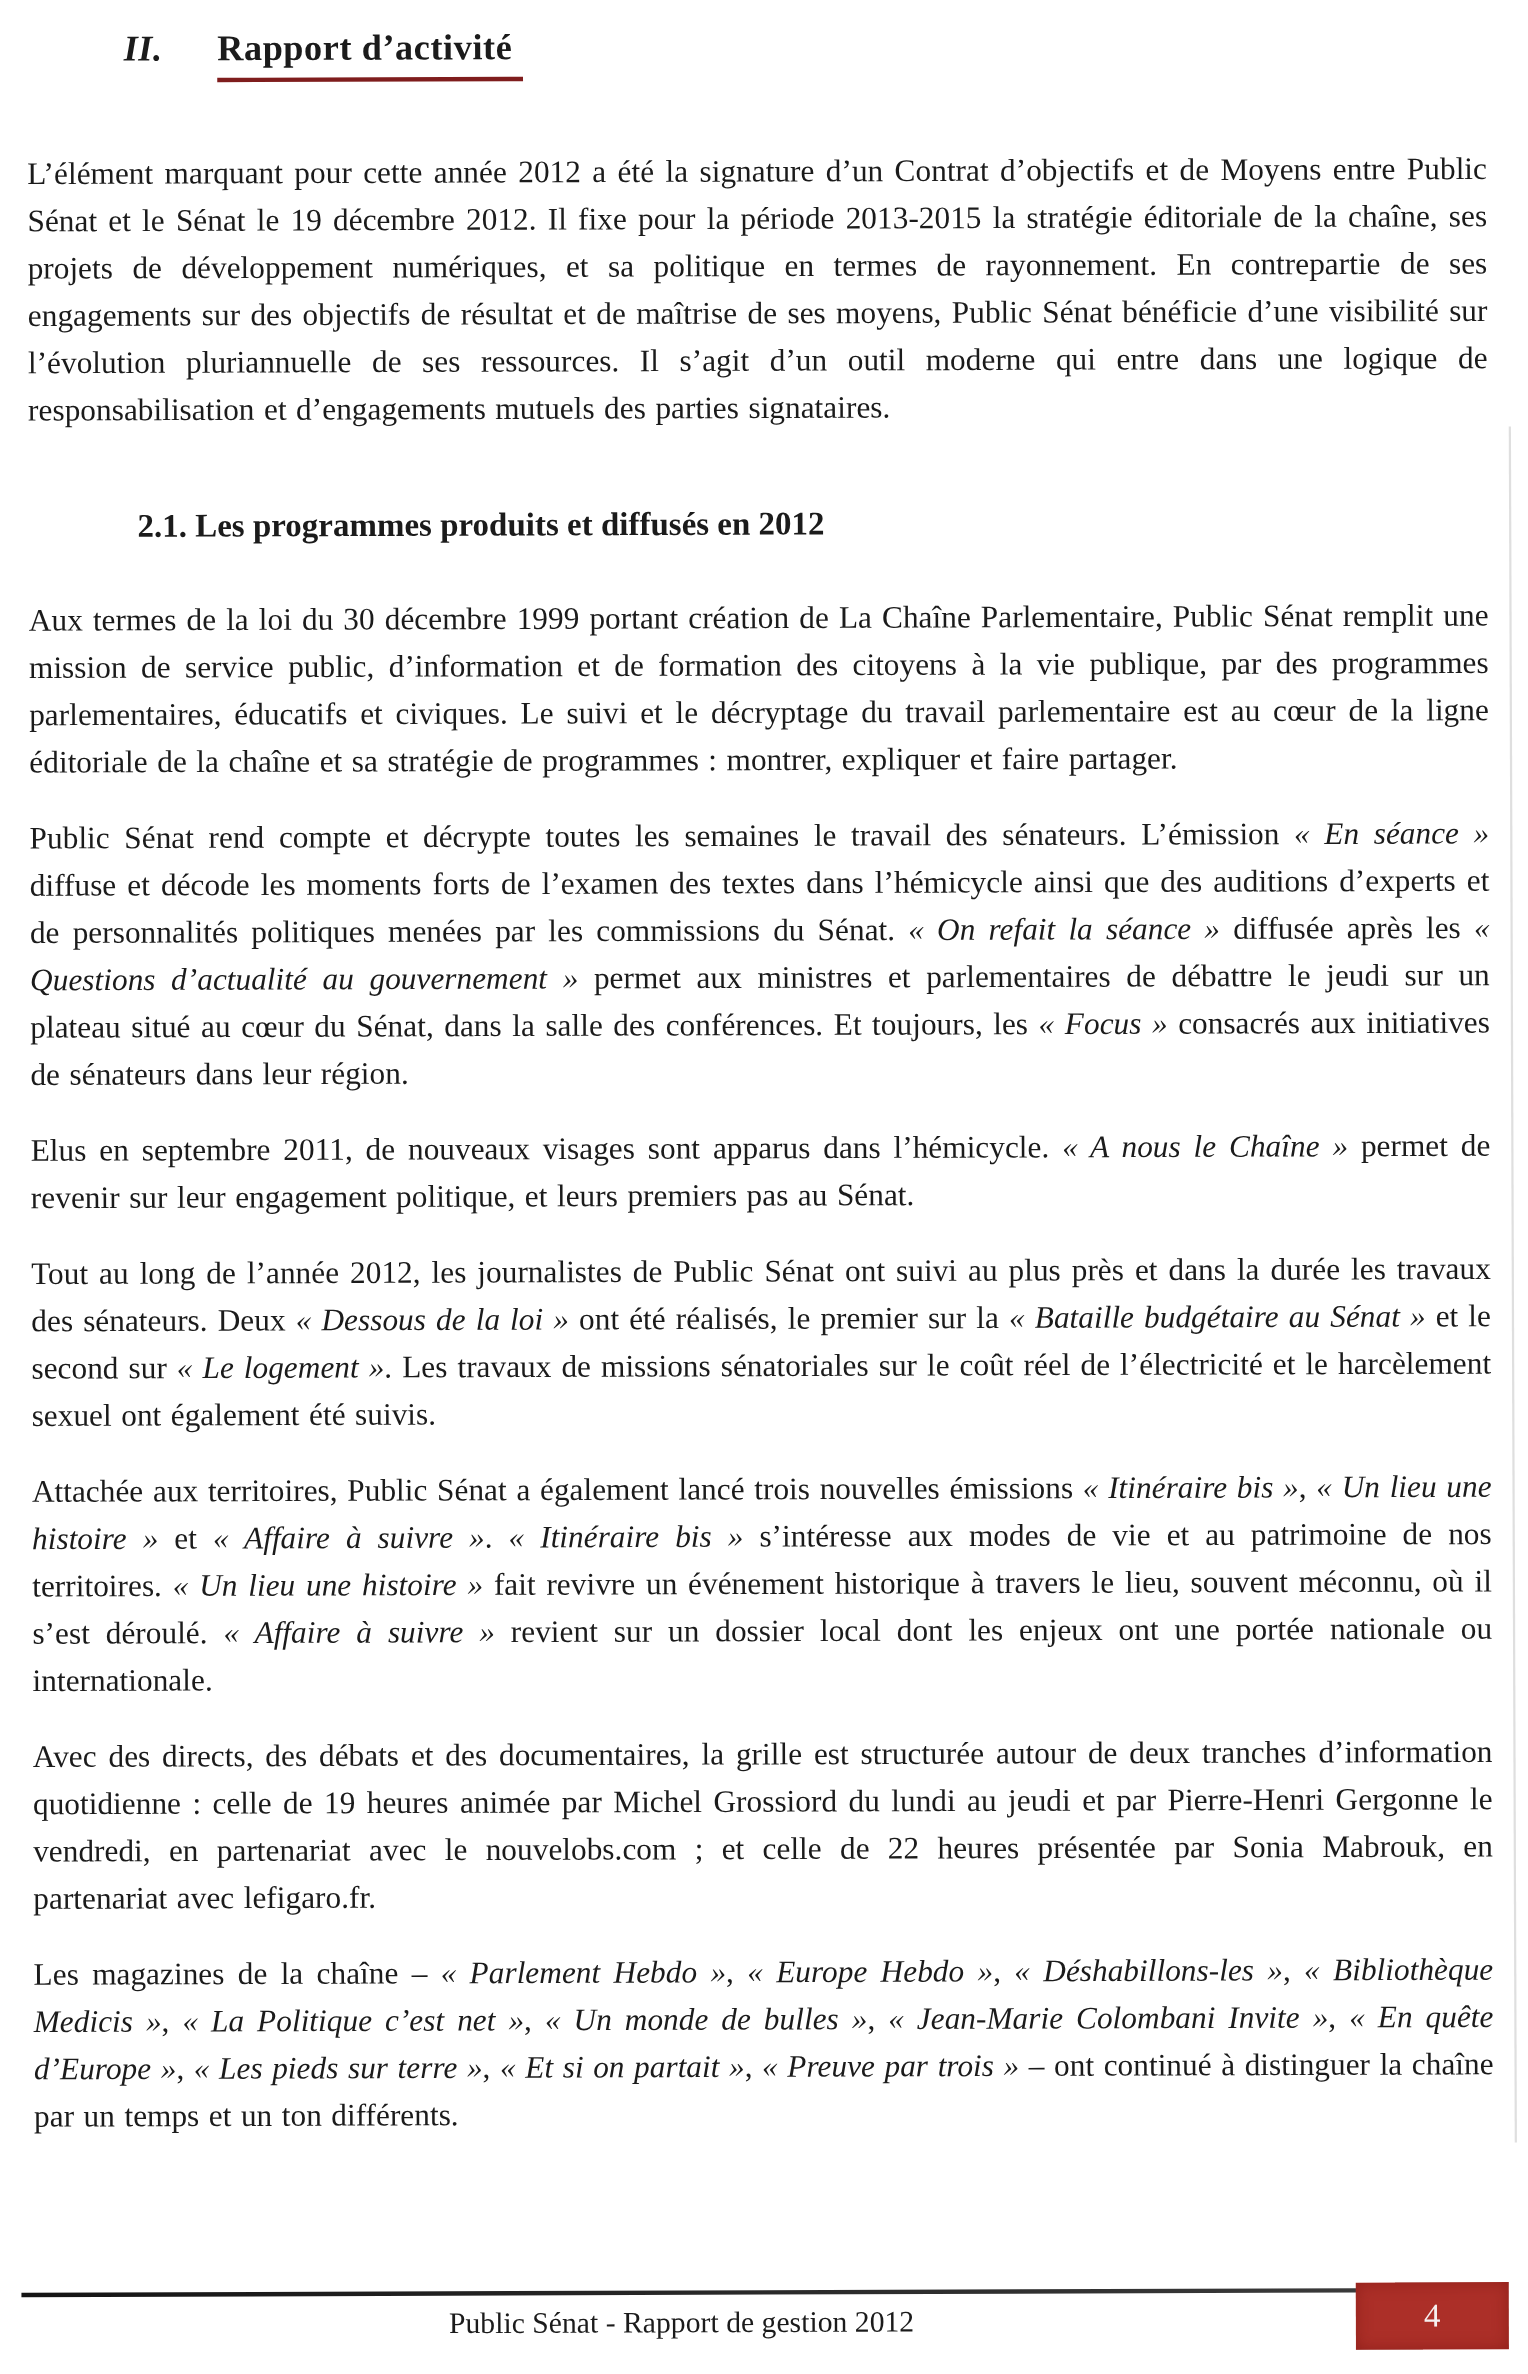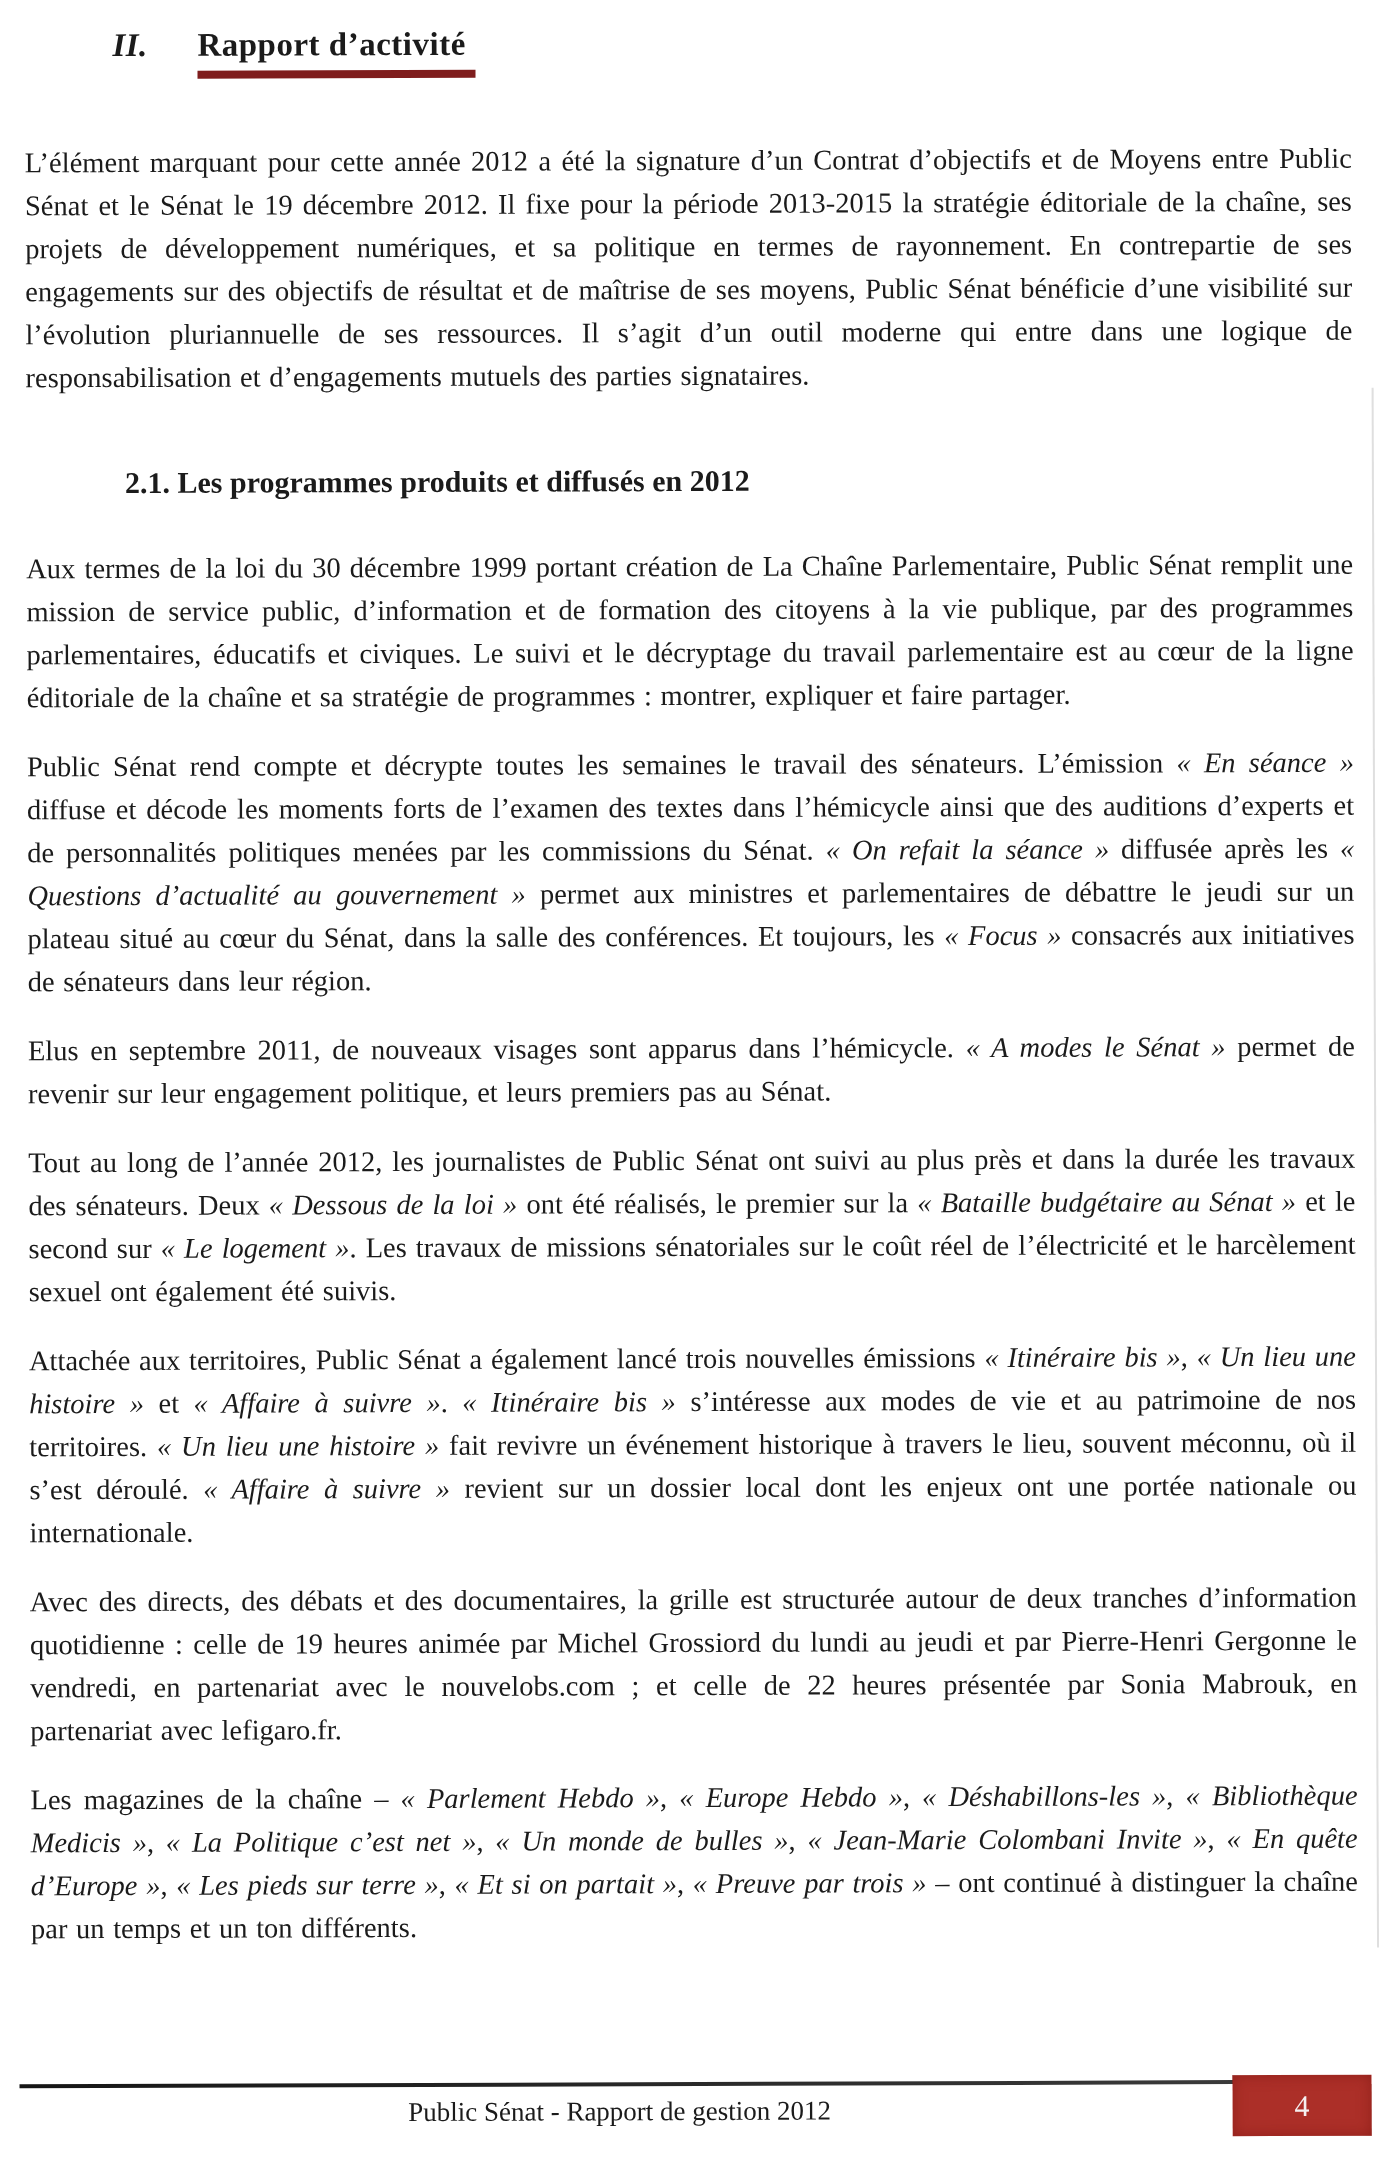--- a/index.html
+++ b/index.html
@@ -16,21 +16,21 @@
   .content {
     position: absolute; left: 28px; right: 34px; top: 24px;
   }
   h1 {
     font-size: 33px; font-weight: bold; line-height: 38px;
     margin: 0 0 62px 88px; letter-spacing: 0.5px;
   }
   h1 .numeral { display: inline-block; width: 85px; font-style: italic; }
   h1 .title-text {
     display: inline-block;
-    border-bottom: 8px solid #7f1d1d;
+    border-bottom: 4px solid #7f1d1d;
     padding: 0 10px 7px 0;
     font-family: Liberation Serif, serif;
   }
   p.para {
     font-size: 28.5px; line-height: 43px; text-align: justify;
     margin: 0 0 26px 0; word-spacing: 1.5px;
   }
   p.para em { font-style: italic; }
   h2 {
     font-size: 30px; font-weight: bold; line-height: 40px;
@@ -65,21 +65,21 @@
     <h1>
       <span class="numeral">II.</span><span class="title-text">Rapport d’activité</span>
     </h1>
 
     <p class="para"><span>L’élément marquant pour cette année 2012 a été la signature d’un Contrat d’objectifs et de Moyens entre Public Sénat et le Sénat le 19 décembre 2012. Il fixe pour la période 2013-2015 la stratégie éditoriale de la chaîne, ses projets de développement numériques, et sa politique en termes de rayonnement. En contrepartie de ses engagements sur des objectifs de résultat et de maîtrise de ses moyens, Public Sénat bénéficie d’une visibilité sur l’évolution pluriannuelle de ses ressources. Il s’agit d’un outil moderne qui entre dans une logique de responsabilisation et d’engagements mutuels des parties signataires.</span></p>
 
     <h2>2.1. Les programmes produits et diffusés en 2012</h2>
 
     <p class="para"><span>Aux termes de la loi du 30 décembre 1999 portant création de La Chaîne Parlementaire, Public Sénat remplit une mission de service public, d’information et de formation des citoyens à la vie publique, par des programmes parlementaires, éducatifs et civiques. Le suivi et le décryptage du travail parlementaire est au cœur de la ligne éditoriale de la chaîne et sa stratégie de programmes : montrer, expliquer et faire partager.</span></p>
     <p class="para"><span>Public Sénat rend compte et décrypte toutes les semaines le travail des sénateurs. L’émission </span><em>« En séance »</em><span> diffuse et décode les moments forts de l’examen des textes dans l’hémicycle ainsi que des auditions d’experts et de personnalités politiques menées par les commissions du Sénat. </span><em>« On refait la séance »</em><span> diffusée après les </span><em>« Questions d’actualité au gouvernement »</em><span> permet aux ministres et parlementaires de débattre le jeudi sur un plateau situé au cœur du Sénat, dans la salle des conférences. Et toujours, les </span><em>« Focus »</em><span> consacrés aux initiatives de sénateurs dans leur région.</span></p>
-    <p class="para"><span>Elus en septembre 2011, de nouveaux visages sont apparus dans l’hémicycle. </span><em>« A modes le Sénat »</em><span> permet de revenir sur leur engagement politique, et leurs premiers pas au Sénat.</span></p>
+    <p class="para"><span>Elus en septembre 2011, de nouveaux visages sont apparus dans l’hémicycle. </span><em>« A nous le Chaîne »</em><span> permet de revenir sur leur engagement politique, et leurs premiers pas au Sénat.</span></p>
     <p class="para"><span>Tout au long de l’année 2012, les journalistes de Public Sénat ont suivi au plus près et dans la durée les travaux des sénateurs. Deux </span><em>« Dessous de la loi »</em><span> ont été réalisés, le premier sur la </span><em>« Bataille budgétaire au Sénat »</em><span> et le second sur </span><em>« Le logement »</em><span>. Les travaux de missions sénatoriales sur  le coût réel de l’électricité et le harcèlement sexuel ont également été suivis.</span></p>
     <p class="para"><span>Attachée aux territoires, Public Sénat a  également lancé trois nouvelles émissions </span><em>« Itinéraire bis »</em><span>, </span><em>« Un lieu une histoire »</em><span> et </span><em>« Affaire à suivre »</em><span>. </span><em>« Itinéraire bis »</em><span> s’intéresse aux modes de vie et au patrimoine de nos territoires. </span><em>« Un lieu une histoire »</em><span> fait revivre un événement historique à travers le lieu, souvent méconnu, où il s’est déroulé. </span><em>« Affaire à suivre »</em><span> revient sur un dossier local dont les enjeux ont une portée nationale ou internationale.</span></p>
     <p class="para"><span>Avec des directs, des débats et des documentaires, la grille est structurée autour de deux tranches d’information quotidienne : celle de 19 heures animée par Michel Grossiord du lundi au jeudi et par Pierre-Henri Gergonne le vendredi, en partenariat avec le nouvelobs.com ; et celle de 22 heures présentée par Sonia Mabrouk, en partenariat avec lefigaro.fr.</span></p>
     <p class="para"><span>Les magazines de la chaîne – </span><em>« Parlement Hebdo »</em><span>, </span><em>« Europe Hebdo »</em><span>, </span><em>« Déshabillons-les »</em><span>, </span><em>« Bibliothèque Medicis »</em><span>, </span><em>«  La Politique c’est net »</em><span>, </span><em>« Un monde de bulles »</em><span>, </span><em>« Jean-Marie Colombani Invite »</em><span>, </span><em>« En quête d’Europe »</em><span>, </span><em>« Les pieds sur terre »</em><span>, </span><em>« Et si on partait »</em><span>, </span><em>« Preuve par trois »</em><span> – ont continué à distinguer la chaîne par un temps et un ton différents.</span></p>
 
   </div>
 
   <div class="scan-edge"></div>
 
   <div>

